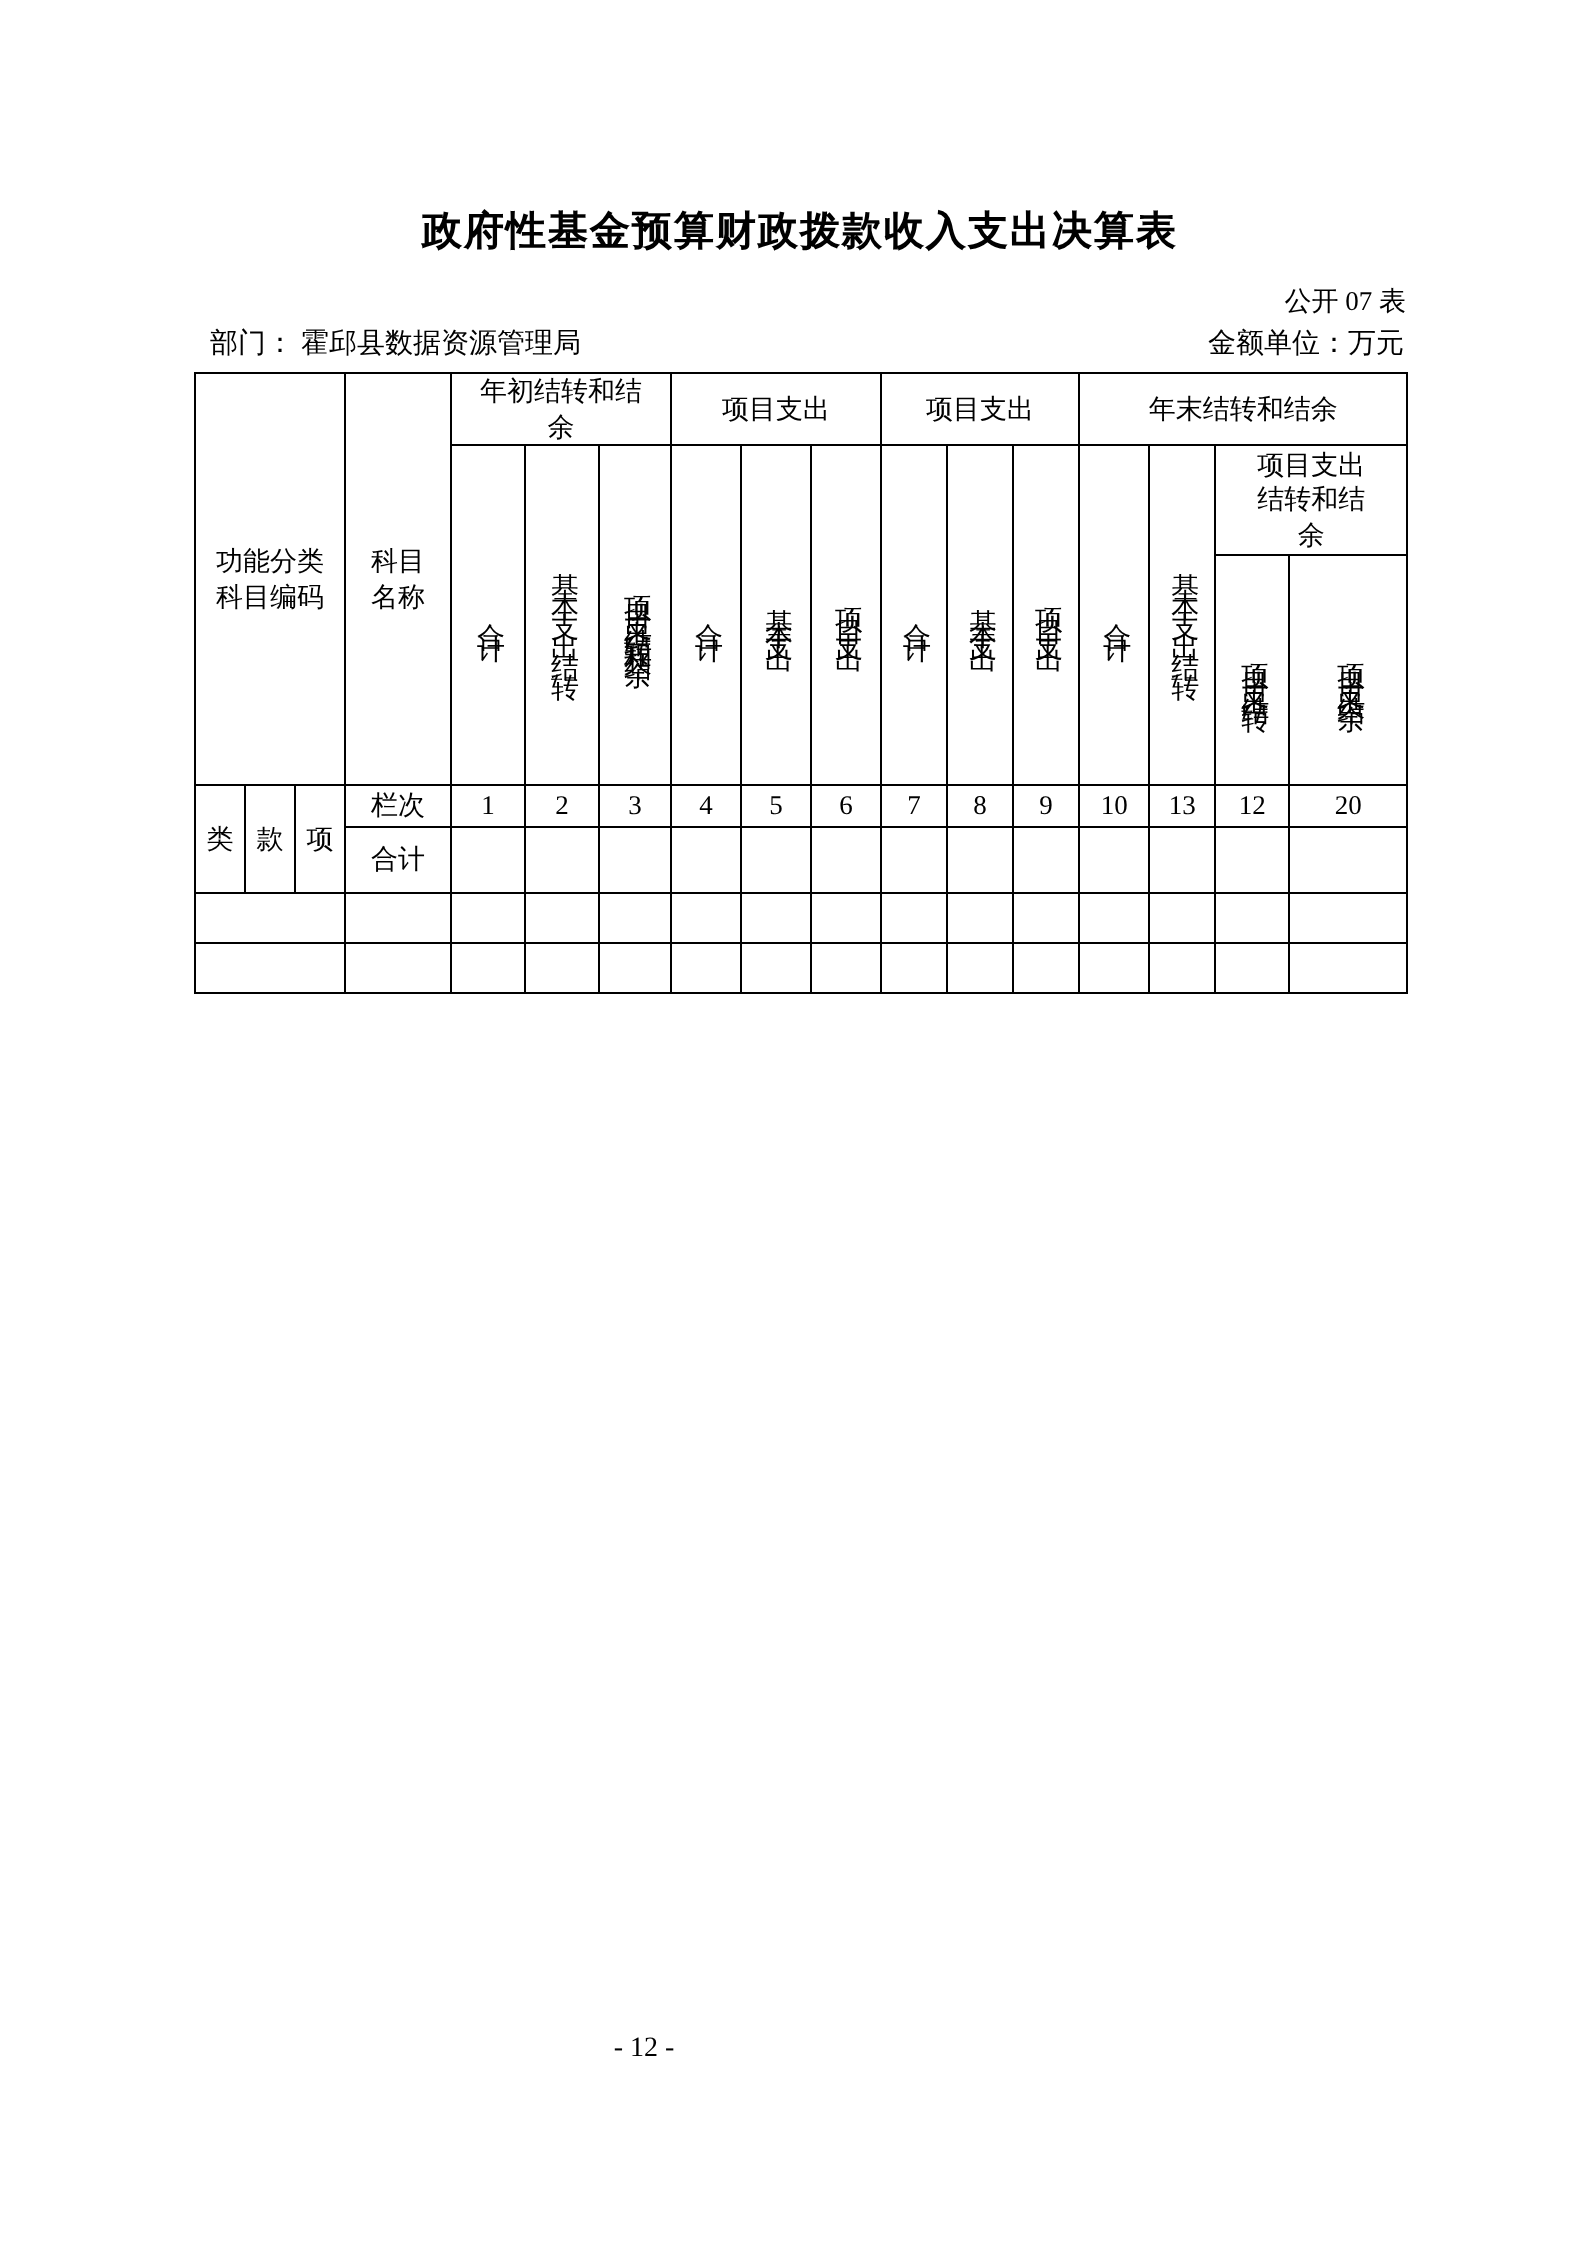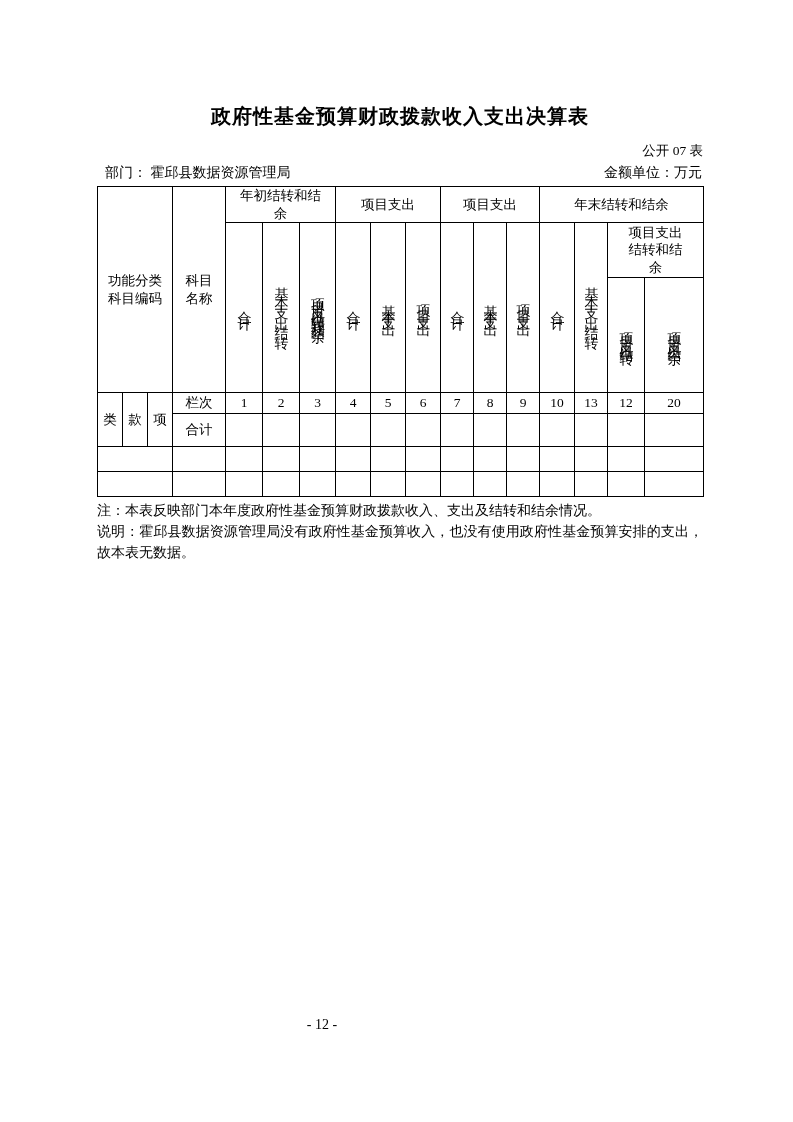--- a/index.html
+++ b/index.html
@@ -226,21 +226,17 @@
           <td></td>
           <td></td>
           <td></td>
           <td></td>
           <td></td>
           <td></td>
         </tr>
       </tbody>
     </table>
 
-    <div class="notes">
-      <p>注：本表反映部门本年度政府性基金预算财政拨款收入、支出及结转和结余情况。</p>
-      <p>说明：霍邱县数据资源管理局没有政府性基金预算收入，也没有使用政府性基金预算安排的支出，故本表无数据。</p>
-    </div>
 
   </div>
 
   <div class="page-number">- 12 -</div>
 </div>
 
 </body></html>

